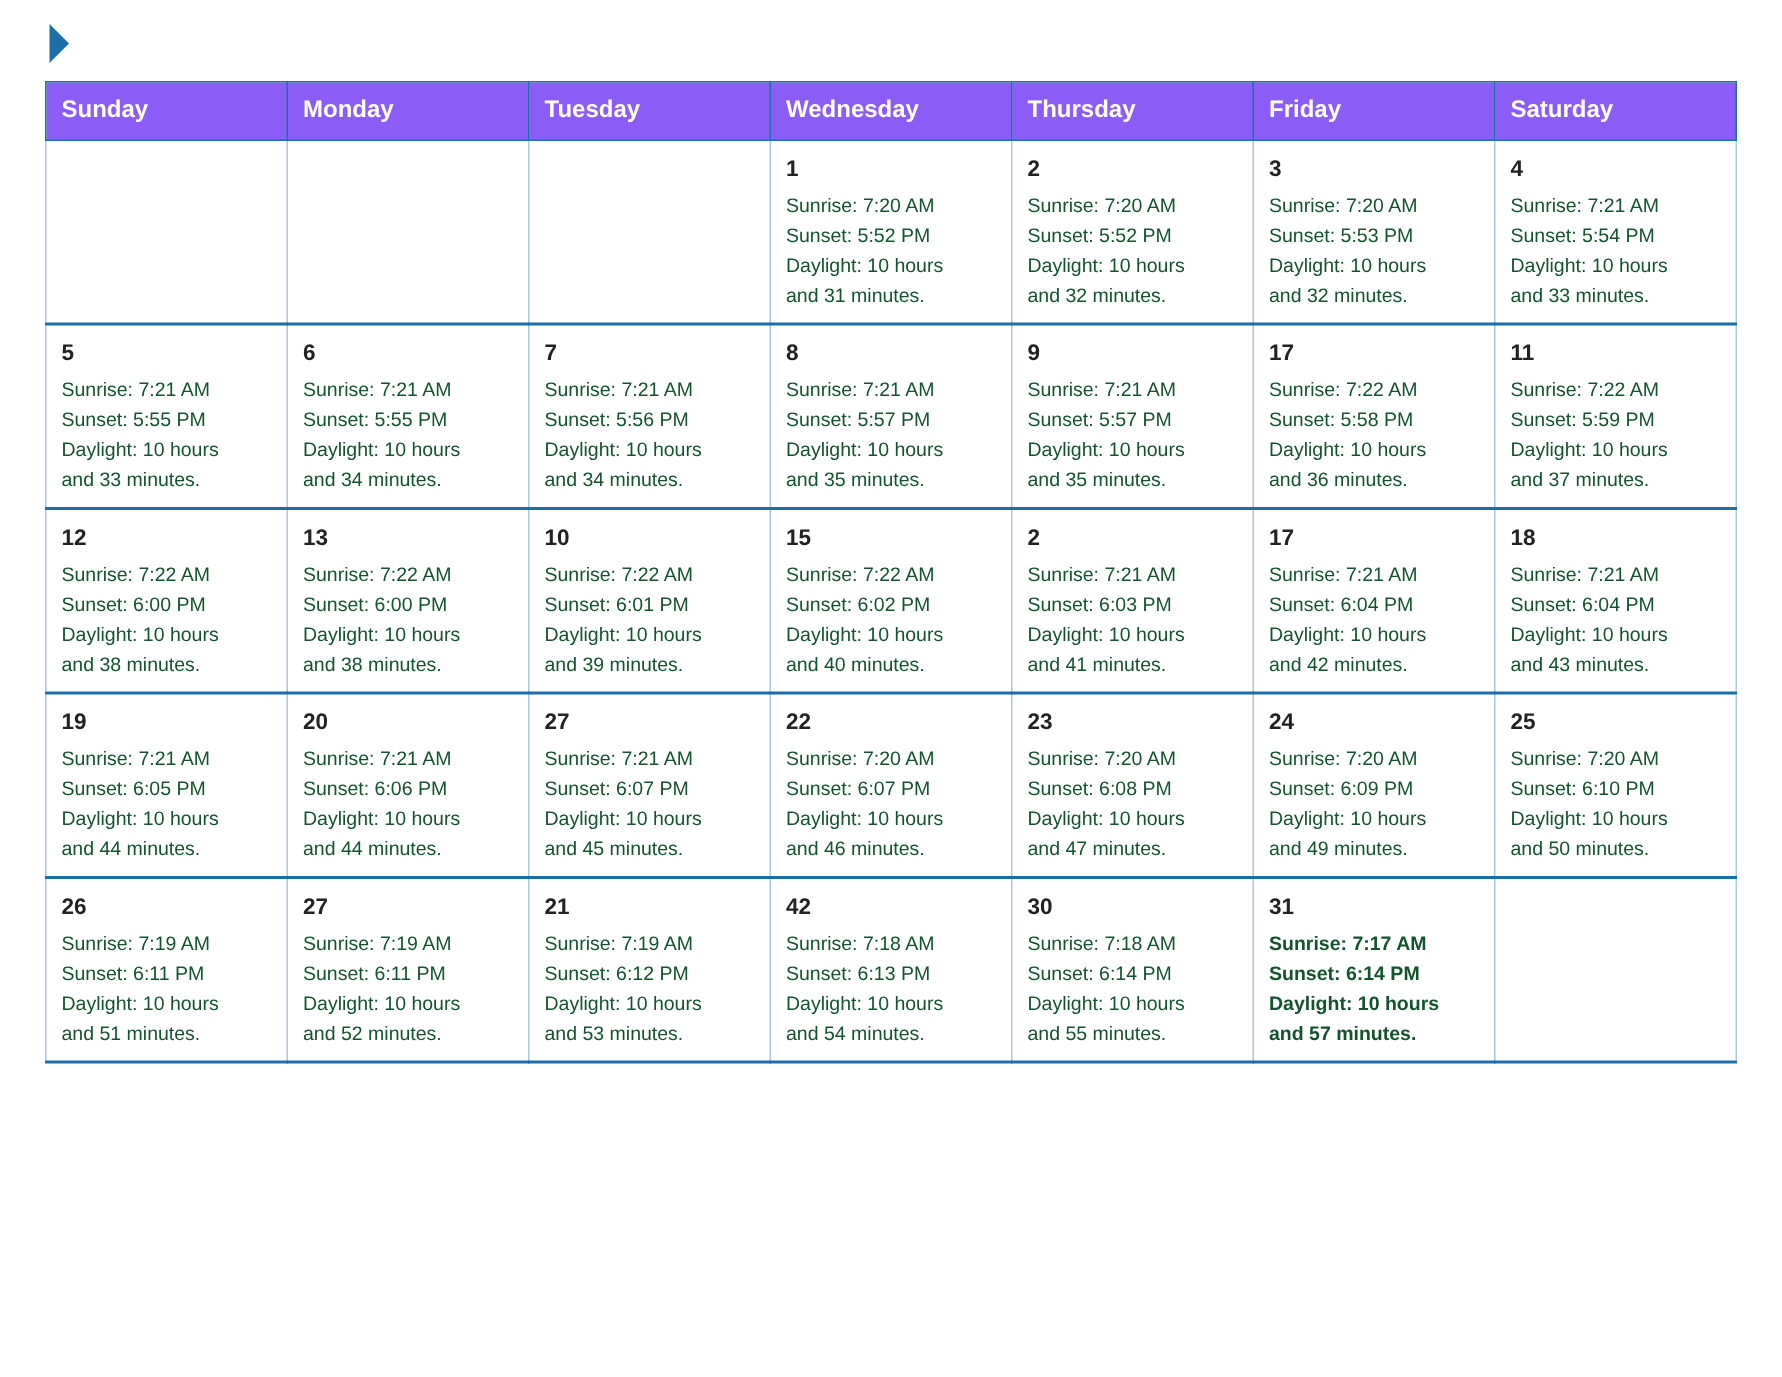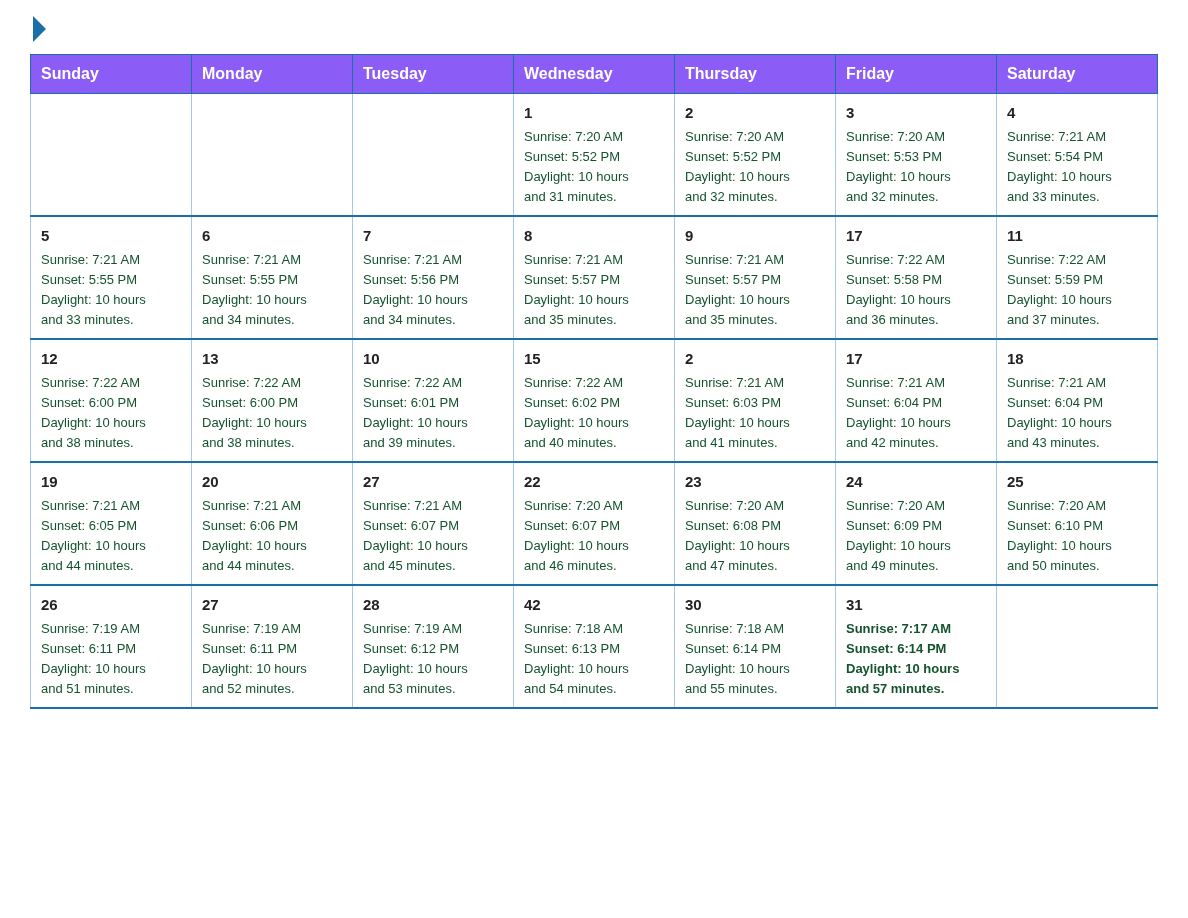--- a/index.html
+++ b/index.html
@@ -329,21 +329,21 @@
 and 51 minutes.</div>
         </td>
         <td>
           <span class="day-number">27</span>
           <div class="day-info" style="white-space: pre-line;">Sunrise: 7:19 AM
 Sunset: 6:11 PM
 Daylight: 10 hours
 and 52 minutes.</div>
         </td>
         <td>
-          <span class="day-number">28</span>
+          <span class="day-number">21</span>
           <div class="day-info" style="white-space: pre-line;">Sunrise: 7:19 AM
 Sunset: 6:12 PM
 Daylight: 10 hours
 and 53 minutes.</div>
         </td>
         <td>
           <span class="day-number">42</span>
           <div class="day-info" style="white-space: pre-line;">Sunrise: 7:18 AM
 Sunset: 6:13 PM
 Daylight: 10 hours

